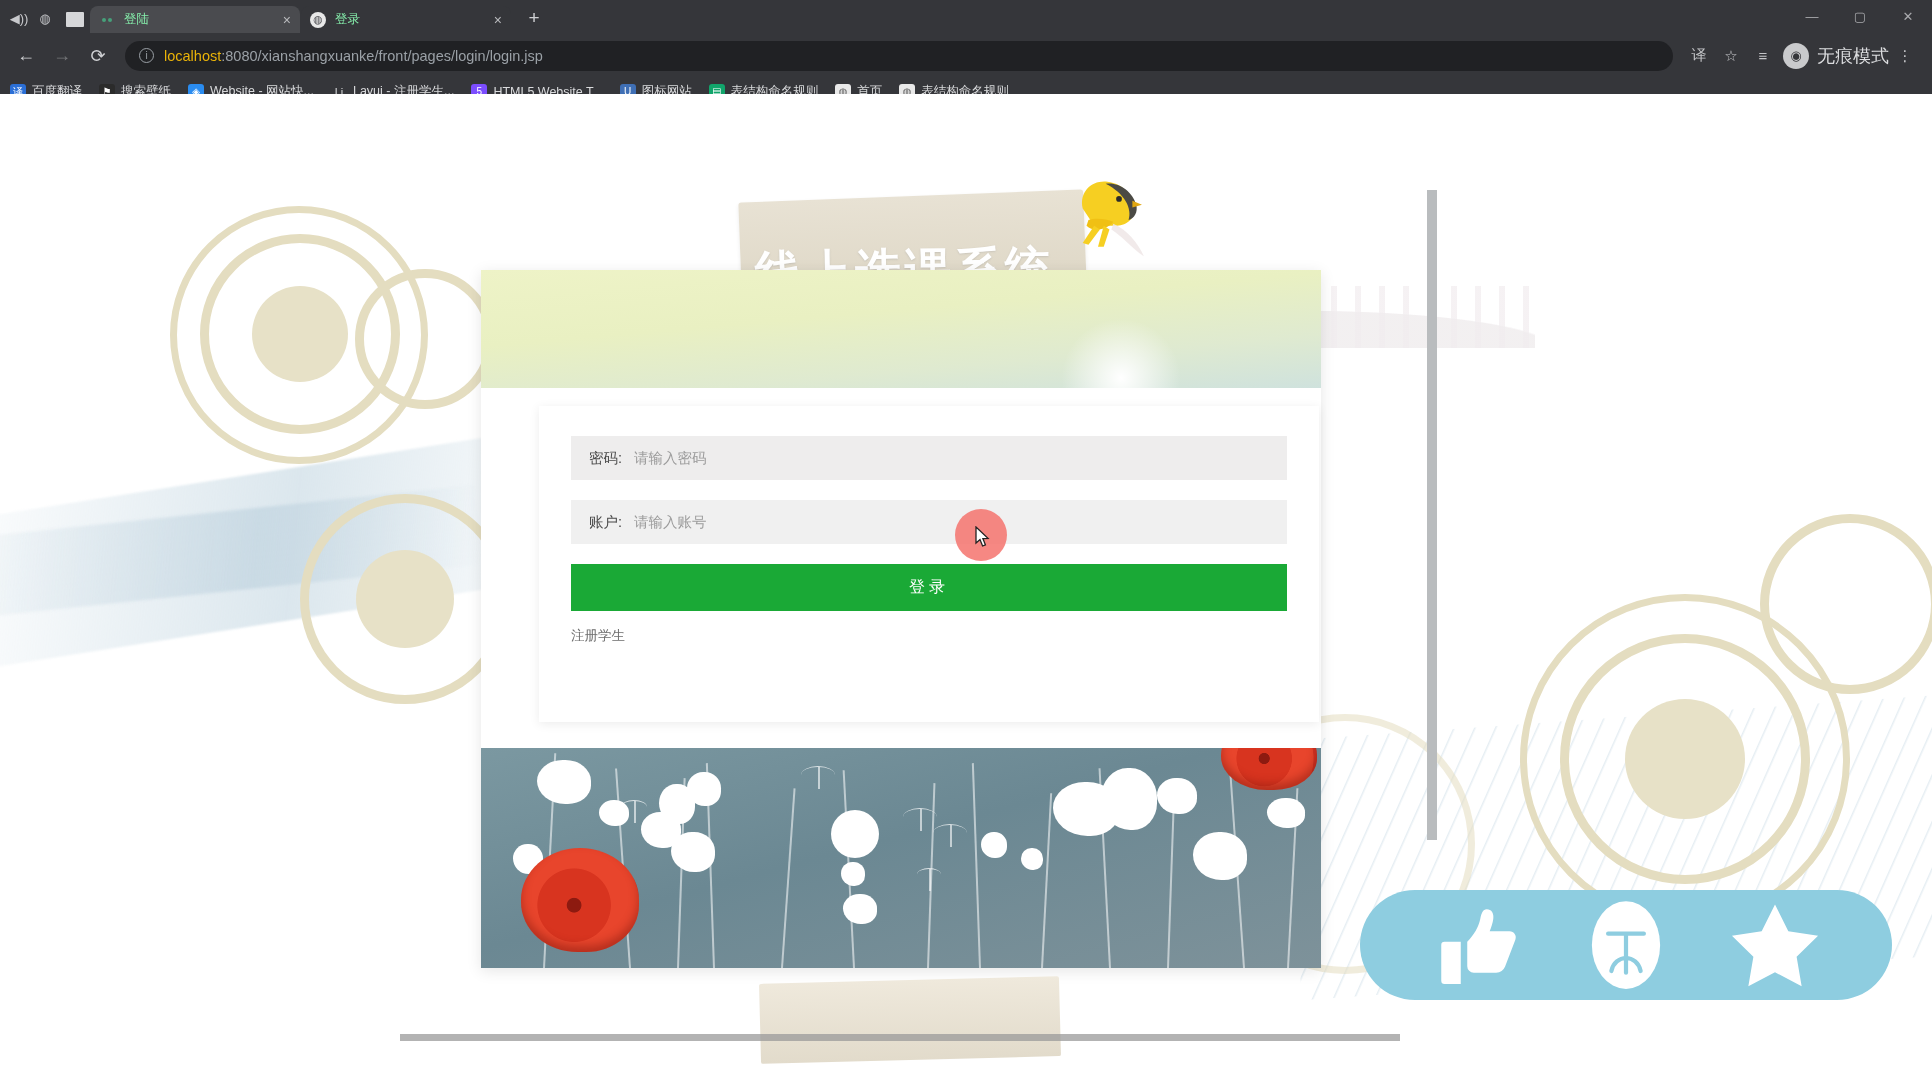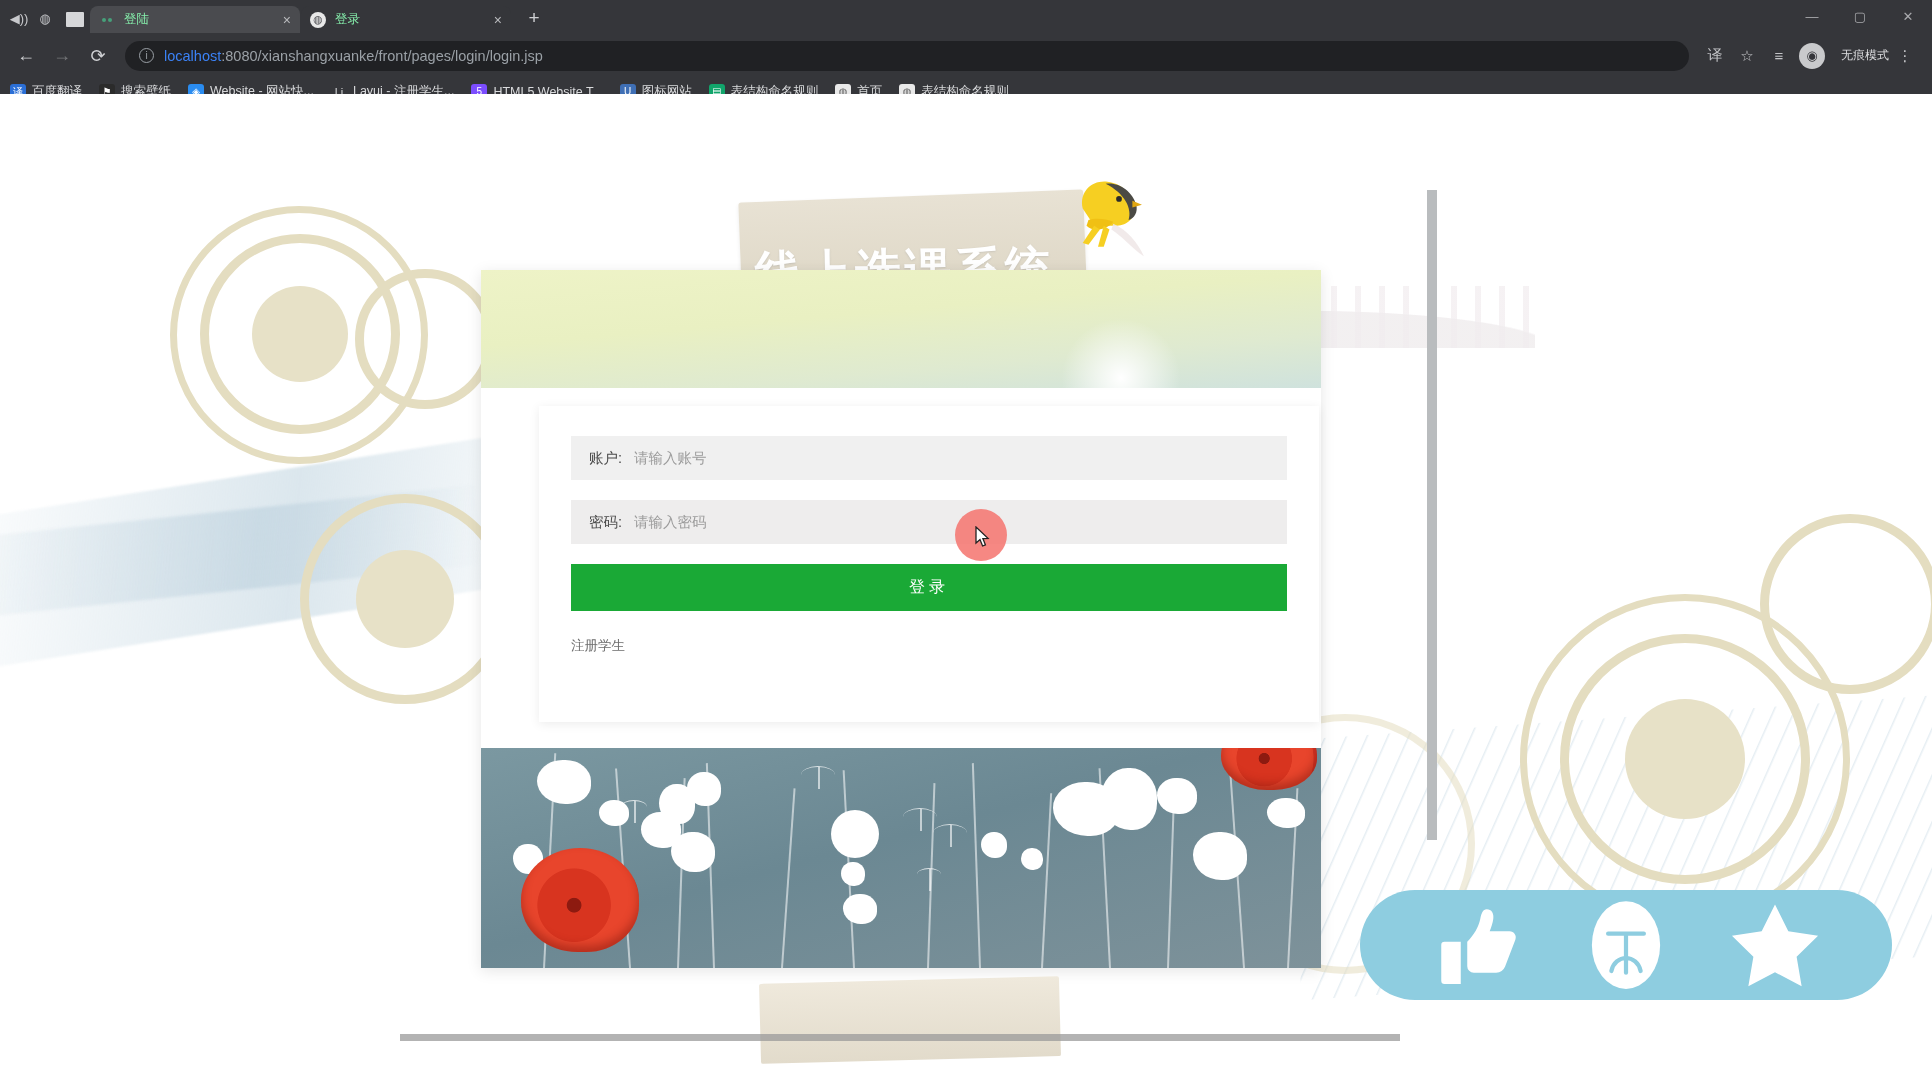--- a/index.html
+++ b/index.html
@@ -102,36 +102,36 @@
     padding:0 14px;
     margin:0 10px 0 6px;
     position:relative;
   }
   .omnibox .info-i {
     width:15px;height:15px;border:1.3px solid #9aa0a6;border-radius:50%;
     color:#9aa0a6;font-size:10px;display:flex;align-items:center;justify-content:center;
     margin-right:10px; flex-shrink:0; font-style:normal;
   }
   .url { font-size:14.5px; color:#9aa0a6; white-space:nowrap; }
-  .url b { color:#3b82f6; font-weight:400; }
+  .url b { color:#eab308; font-weight:400; }
   .omni-right { display:flex;align-items:center; }
   .tool {
     width:32px;height:30px;display:flex;align-items:center;justify-content:center;
     color:#c3c4c7;font-size:15px;
   }
   .incognito-pill {
     display:flex; align-items:center; margin-left:4px;
   }
   .incognito-circ {
     width:26px;height:26px;border-radius:50%;
     background:#c9cacc;
     display:flex;align-items:center;justify-content:center;
     font-size:13px;color:#35363a;
   }
-  .incognito-txt { color:#dcdddf; font-size:12px; margin-left:16px; }
+  .incognito-txt { color:#dcdddf; font-size:18px; margin-left:8px; }
 
   .chrome-bm {
     background:#35363a;
     height:28px;
     display:flex; align-items:center;
     padding:0 10px;
     border-bottom:1px solid #2b2c2f;
   }
   .bm {
     display:flex;align-items:center;
@@ -275,21 +275,21 @@
     display:block; width:100%; height:47px;
     background:#1aa936; border:none; outline:none;
     color:#fff; font-size:16px;
     font-family:"Liberation Sans","DejaVu Sans",sans-serif;
     letter-spacing:4px;
     cursor:pointer;
     margin-top:4px;
   }
   .reg-link {
     display:inline-block;
-    margin-top:26px;
+    margin-top:16px;
     font-size:13.5px; color:#6d6d6d;
     text-decoration:none;
   }
 
   
   .card-bottom {
     position:absolute;
     left:0; bottom:0;
     width:840px; height:220px;
     background:linear-gradient(165deg,#7b98a1 0%,#6b8893 45%,#7e929a 100%);
@@ -564,28 +564,28 @@
         <div class="umbel" style="left:452px;top:76px;"></div>
         <div class="umbel" style="left:436px;top:120px;width:24px;height:13px;"></div>
         <div class="umbel" style="left:140px;top:52px;width:26px;height:14px;"></div>
         <div class="umbel" style="left:178px;top:62px;width:22px;height:12px;"></div>
 
         <div class="poppy" style="left:40px;top:100px;width:118px;height:104px;"></div>
         <div class="poppy" style="left:740px;top:-28px;width:96px;height:70px;"></div>
       </div>
 
       <div class="card-mid">
+        <div class="field pw">
+          <span class="flabel">密码:</span>
+          <input type="password" placeholder="请输入密码" style="">
+        </div>
+
         <div class="field">
           <span class="flabel">账户:</span>
           <input type="text" placeholder="请输入账号" style="">
-        </div>
-
-        <div class="field pw">
-          <span class="flabel">密码:</span>
-          <input type="password" placeholder="请输入密码" style="">
         </div>
 
         <button class="login-btn">登录</button>
 
         <a href="#" class="reg-link">注册学生</a>
       </div>
     </div>
 
     <div class="vline"></div>
 

